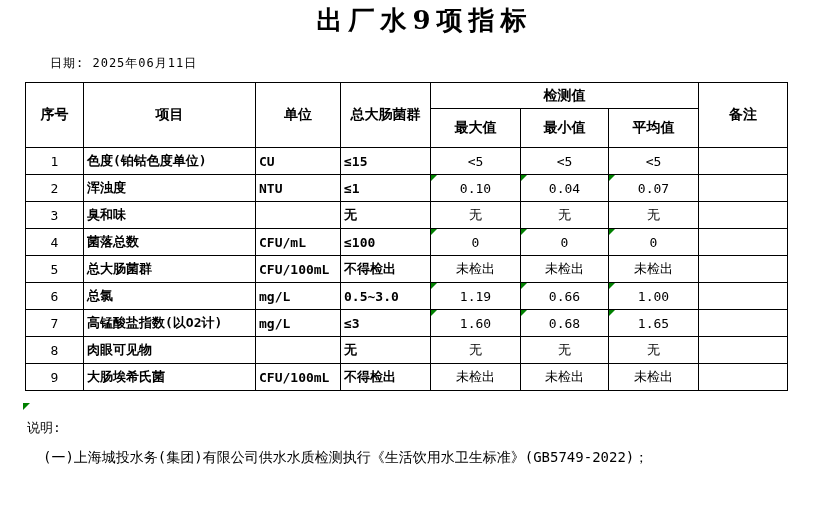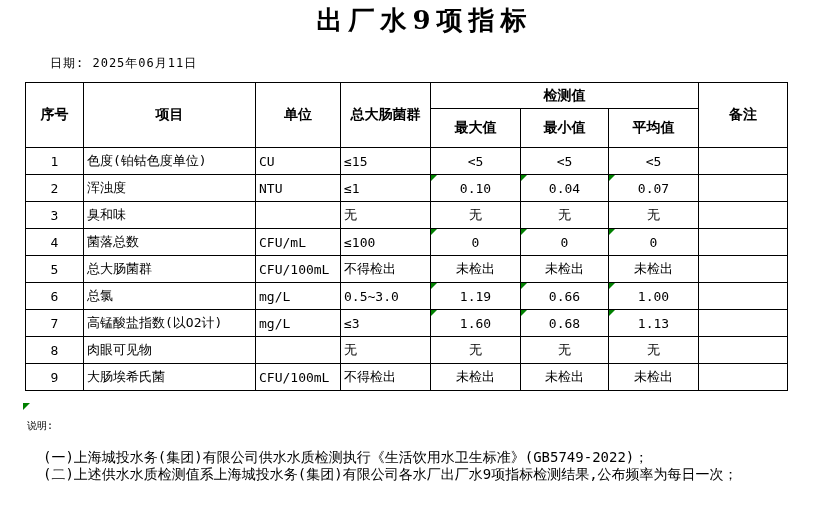--- a/index.html
+++ b/index.html
@@ -29,36 +29,36 @@
     border: 1px solid var(--border-black);
     vertical-align: middle;
     white-space: nowrap;
     padding: 0 3px;
   }
   table.report th { font-weight: bold; text-align: center; font-size: 14px; }
   tr.hdr-a th { height: 26px; }
   tr.hdr-b th { height: 39px; }
   tr.data-row td { height: 27px; }
   td.c-seq { text-align: center; }
-  td.c-item, td.c-unit, td.c-limit { text-align: left; }
+  td.c-item, td.c-unit, td.c-limit { text-align: left; font-weight: bold; }
   td.c-val { text-align: center; }
   td.flag { position: relative; }
   td.flag::before {
     content: ""; position: absolute; top: 0; left: 0;
     width: 0; height: 0;
     border-top: 6px solid var(--flag-green);
     border-right: 6px solid transparent;
   }
   .artifact-triangle {
     position: absolute; top: 403px; left: 23px;
     width: 0; height: 0;
     border-top: 7px solid var(--flag-green);
     border-right: 7px solid transparent;
   }
-  .notes-label { position: absolute; top: 419px; left: 27px; font-size: 10px; }
+  .notes-label { position: absolute; top: 419px; left: 27px; font-size: 13px; }
   .notes { position: absolute; top: 449px; left: 43px; font-size: 14px; line-height: 17px; }
   .notes div { white-space: nowrap; }
 </style>
 </head>
 <body>
 
 <div class="title">出厂水9项指标</div>
 
 <div class="date-line">日期: 2025年06月11日</div>
 
@@ -149,21 +149,21 @@
       <td class="c-val flag">1.00</td>
       <td class="c-remark"></td>
     </tr>
     <tr class="data-row">
       <td class="c-seq">7</td>
       <td class="c-item">高锰酸盐指数(以O2计)</td>
       <td class="c-unit">mg/L</td>
       <td class="c-limit">≤3</td>
       <td class="c-val flag">1.60</td>
       <td class="c-val flag">0.68</td>
-      <td class="c-val flag">1.13</td>
+      <td class="c-val flag">1.65</td>
       <td class="c-remark"></td>
     </tr>
     <tr class="data-row">
       <td class="c-seq">8</td>
       <td class="c-item">肉眼可见物</td>
       <td class="c-unit"></td>
       <td class="c-limit">无</td>
       <td class="c-val">无</td>
       <td class="c-val">无</td>
       <td class="c-val">无</td>
@@ -181,14 +181,13 @@
     </tr>
   </tbody>
 </table>
 
 <div class="artifact-triangle"></div>
 
 <div class="notes-label">说明:</div>
 
 <div class="notes">
   <div>(一)上海城投水务(集团)有限公司供水水质检测执行《生活饮用水卫生标准》(GB5749-2022)；</div>
-  <div>(二)上述供水水质检测值系上海城投水务(集团)有限公司各水厂出厂水9项指标检测结果,公布频率为每日一次；</div>
 </div>
 
 </body></html>

